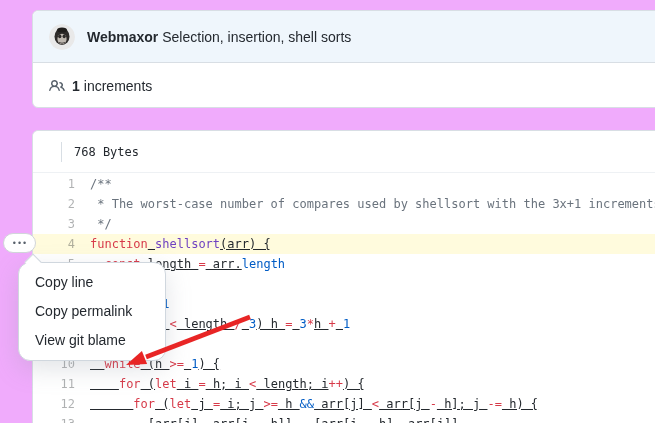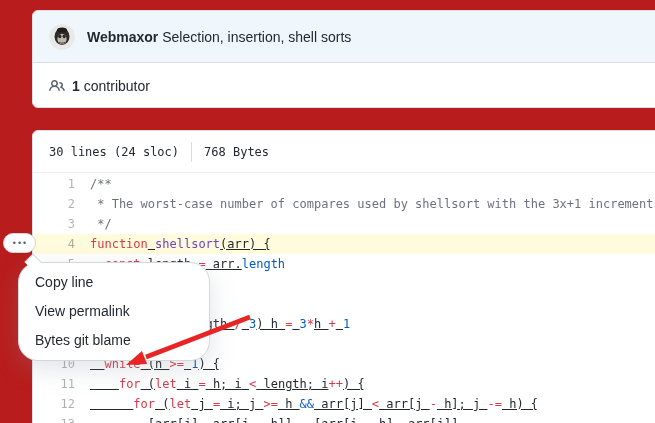--- a/index.html
+++ b/index.html
@@ -1,19 +1,19 @@
 <!DOCTYPE html>
 <html><head>
 <meta charset="utf-8">
 <style>
   * { margin:0; padding:0; box-sizing:border-box; }
   html,body { background:#fff; }
   #page {
     position:relative; width:655px; height:423px; overflow:hidden;
-    background:#b91c1c; font-family:"Liberation Sans", sans-serif; color:#24292f;
+    background:#f0abfc; font-family:"Liberation Sans", sans-serif; color:#24292f;
   }
   
   .commit-card {
     position:absolute; left:32px; top:10px; width:680px; height:98px;
     border:1px solid #d8dee4; border-radius:6px; background:#fff;
   }
   .commit-header {
     height:52px; background:#eff6fc; border-bottom:1px solid #d8dee4;
     border-radius:6px 6px 0 0; display:flex; align-items:center; padding:0 16px;
   }
@@ -50,22 +50,22 @@
   .tok-pl  { color:#24292e;text-decoration:underline; }
   
   .kebab {
     position:absolute; left:3px; top:233px; width:33px; height:20px;
     background:#fff; border:1px solid #d1d5da; border-radius:10px;
     display:flex; align-items:center; justify-content:center; cursor:pointer; z-index:5;
   }
   .kebab span { font-size:9px; letter-spacing:2px; color:#57606a; line-height:1; margin-left:2px; }
   
   .context-menu {
-    position:absolute; left:18px; top:262px; width:192px; z-index:6;
-    background:#fff; border:1px solid #d0d7de; border-radius:20px;
+    position:absolute; left:18px; top:262px; width:148px; z-index:6;
+    background:#fff; border:1px solid #d0d7de; border-radius:12px;
     box-shadow:0 8px 24px rgba(140,149,159,.25); padding:5px 0;
   }
   .menu-caret {
     position:absolute; top:-7px; left:8px; width:12px; height:12px; background:#fff;
     border-left:1px solid #d0d7de; border-top:1px solid #d0d7de; transform:rotate(45deg);
   }
   .menu-item {
     height:29px; line-height:29px; padding-left:16px; font-size:14px; color:#24292f; cursor:pointer;
   }
   
@@ -92,27 +92,26 @@
       <div class="commit-title">
         <span class="commit-author">Webmaxor</span>
         <span class="commit-msg">Selection, insertion, shell sorts</span>
       </div>
     </div>
     <div class="contrib-row">
       <svg width="16" height="16" viewBox="0 0 16 16" fill="#57606a">
         <path d="M2 5.5a3.5 3.5 0 1 1 5.898 2.549 5.508 5.508 0 0 1 3.034 4.084.75.75 0 1 1-1.482.235 4.001 4.001 0 0 0-7.9 0 .75.75 0 0 1-1.482-.236A5.507 5.507 0 0 1 3.102 8.05 3.493 3.493 0 0 1 2 5.5ZM11 4a3.001 3.001 0 0 1 2.22 5.018 5.01 5.01 0 0 1 2.56 3.012.749.749 0 0 1-.885.954.752.752 0 0 1-.549-.514 3.507 3.507 0 0 0-2.522-2.372.75.75 0 0 1-.574-.73v-.352a.75.75 0 0 1 .416-.672A1.5 1.5 0 0 0 11 5.5.75.75 0 0 1 11 4Zm-5.5-.5a2 2 0 1 0-.001 3.999A2 2 0 0 0 5.5 3.5Z"></path>
       </svg>
       <span class="contrib-count">1</span>
-      <span>contributor</span>
+      <span>increments</span>
     </div>
   </div>
 
   <div class="file-card">
     <div class="file-header">
-      <span>30 lines (24 sloc)</span>
       <span class="file-info-divider"></span>
       <span>768 Bytes</span>
     </div>
     <div class="code-body">
         <div class="code-line"><span class="ln">1</span><span class="ct"><span class="tok-cmt">/**</span></span></div>
         <div class="code-line"><span class="ln">2</span><span class="ct"><span class="tok-cmt"> * The worst-case number of compares used by shellsort with the 3x+1 increments</span></span></div>
         <div class="code-line"><span class="ln">3</span><span class="ct"><span class="tok-cmt"> */</span></span></div>
         <div class="code-line hl"><span class="ln">4</span><span class="ct"><span class="tok-kw">function</span><span class="tok-pl"> </span><span class="tok-fn">shellsort</span><span class="tok-pl">(arr) {</span></span></div>
         <div class="code-line"><span class="ln">5</span><span class="ct"><span class="tok-pl">  </span><span class="tok-kw">const</span><span class="tok-pl"> length </span><span class="tok-op">=</span><span class="tok-pl"> arr.</span><span class="tok-num">length</span></span></div>
         <div class="code-line"><span class="ln">6</span><span class="ct"></span></div>
@@ -126,22 +125,22 @@
       </div>
   </div>
 
   <div class="kebab">
     <span>•••</span>
   </div>
 
   <div class="context-menu">
     <div class="menu-caret"></div>
   <div class="menu-item">Copy line</div>
-      <div class="menu-item">View permalink</div>
-      <div class="menu-item">Bytes git blame</div>
+      <div class="menu-item">Copy permalink</div>
+      <div class="menu-item">View git blame</div>
     </div>
 
   <svg class="arrow-overlay" viewBox="0 0 655 423">
     <line id="arrow-line" x1="250" y1="317" x2="146" y2="357" stroke-width="4.6" stroke="#e82525"></line>
     <polygon id="arrow-head" points="126,365 141.9,351 147.1,364" fill="#e82525"></polygon>
   </svg>
 
 </div>
 
 </body></html>

